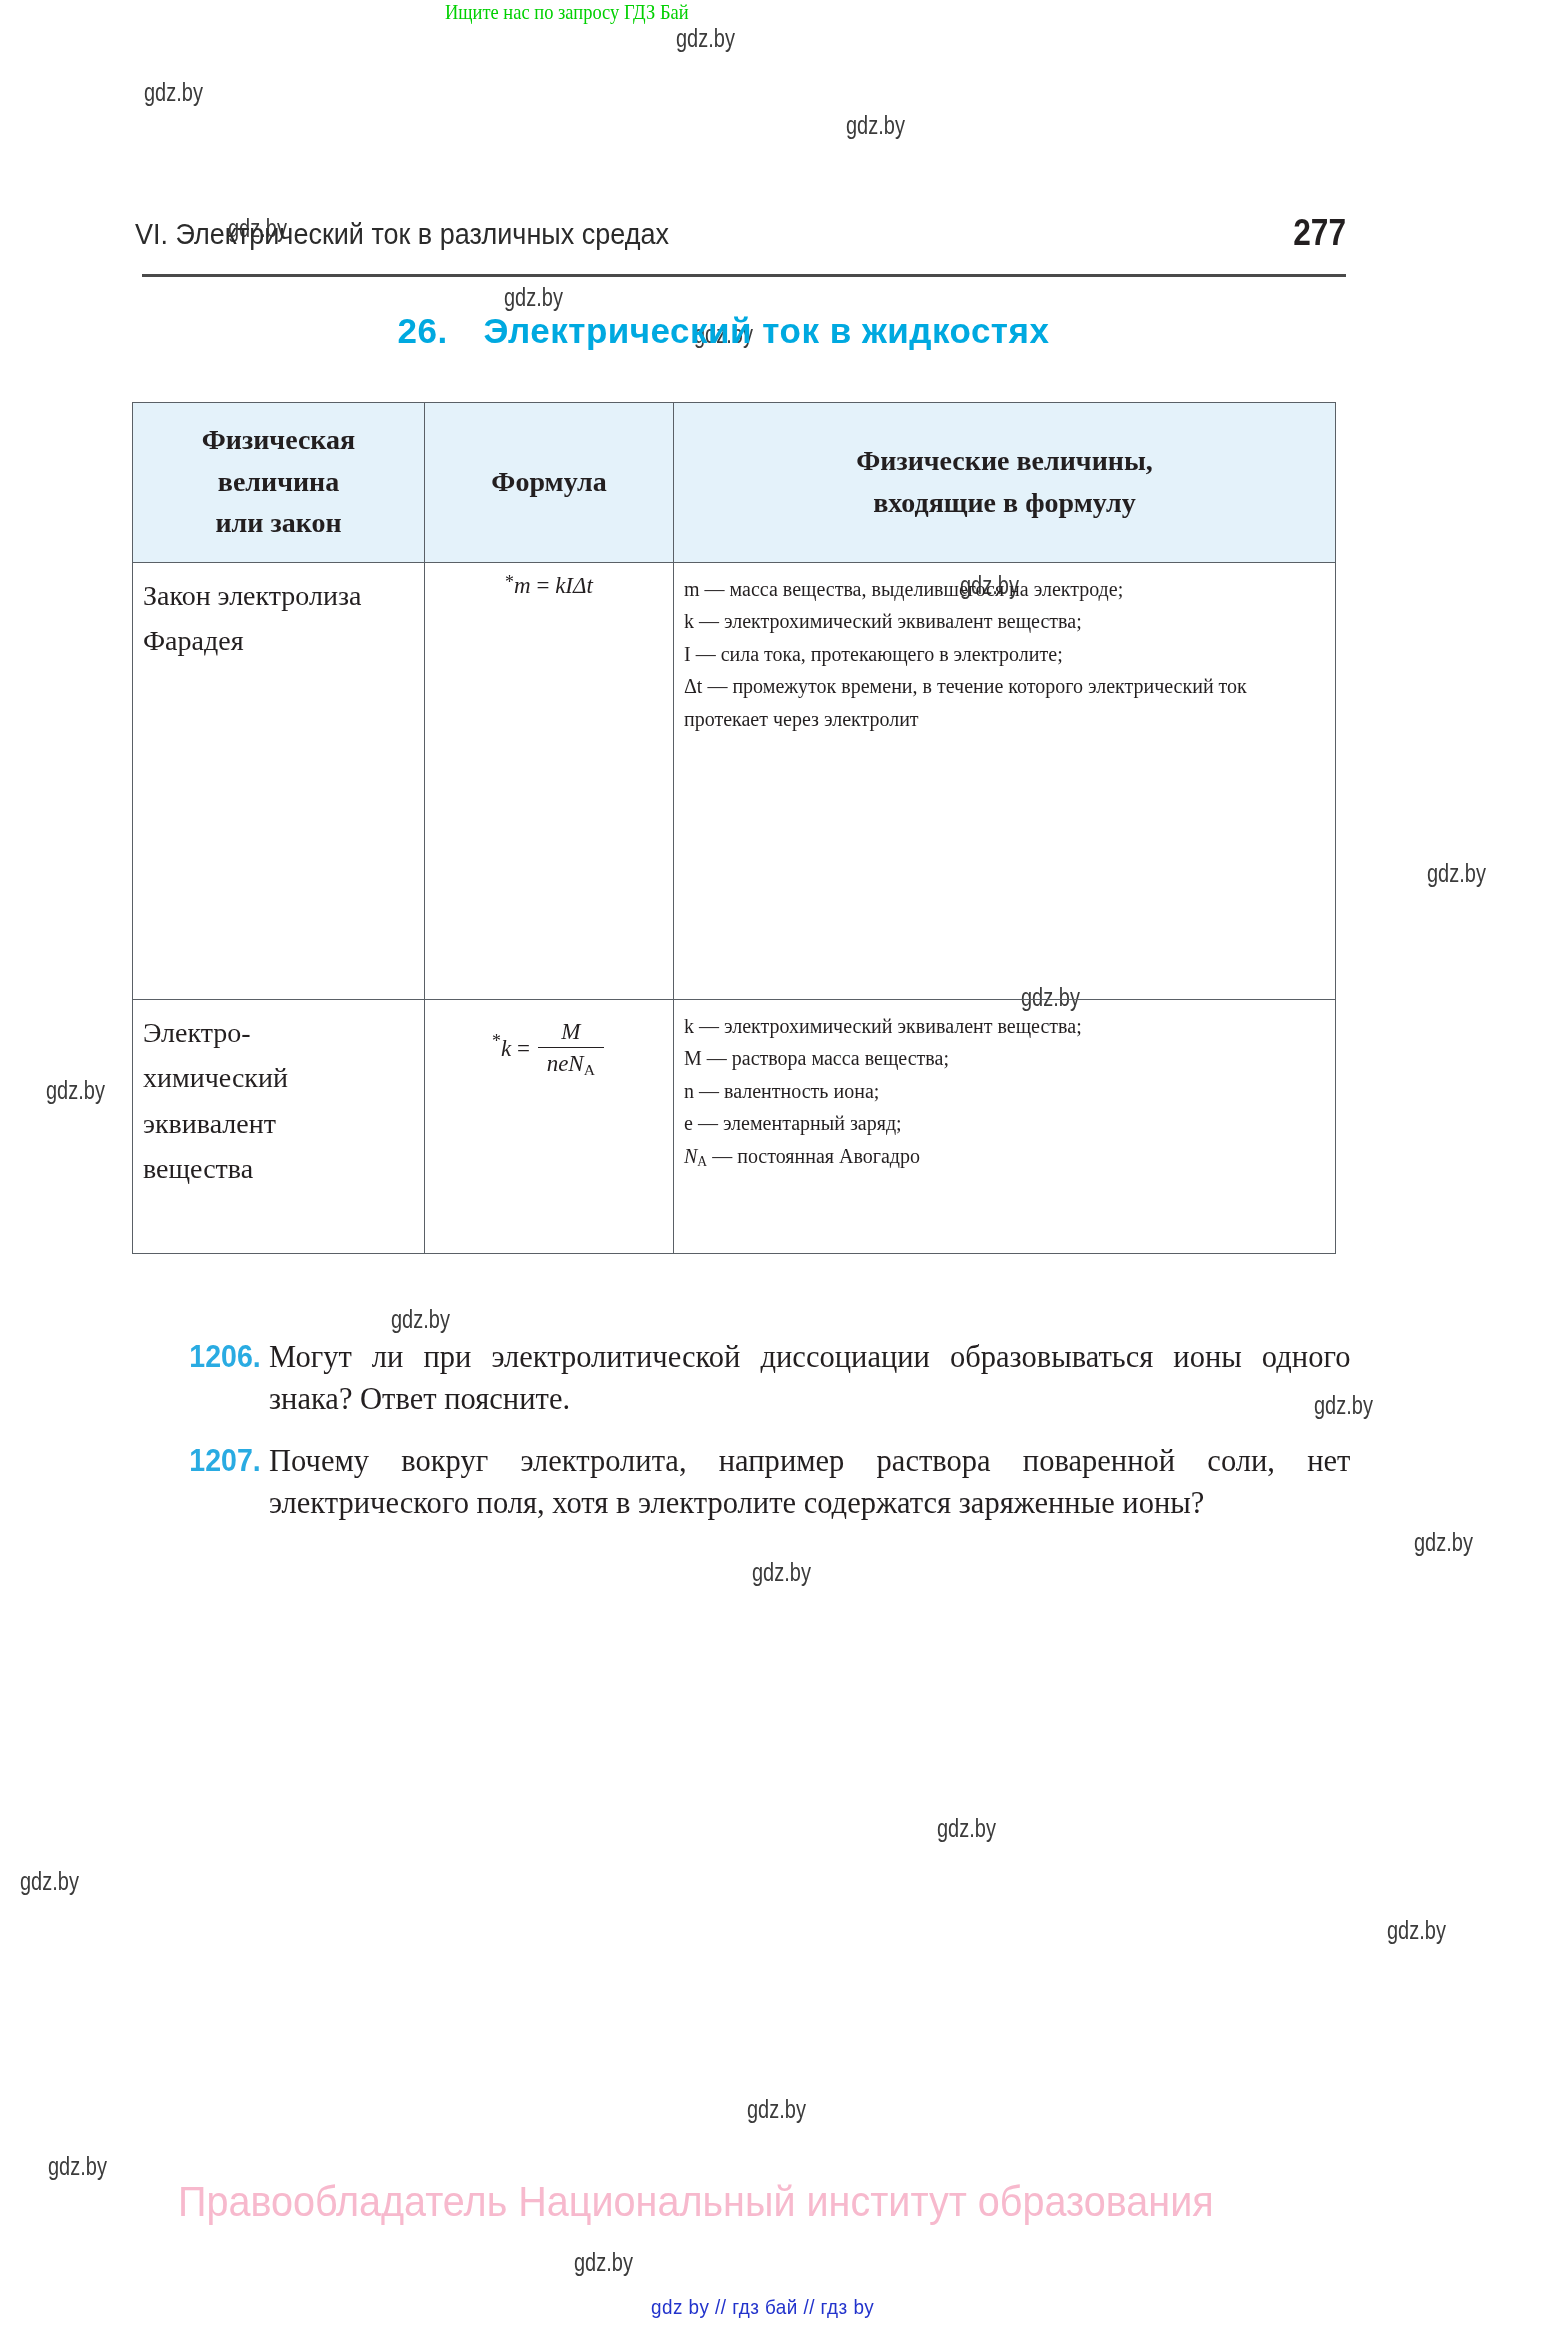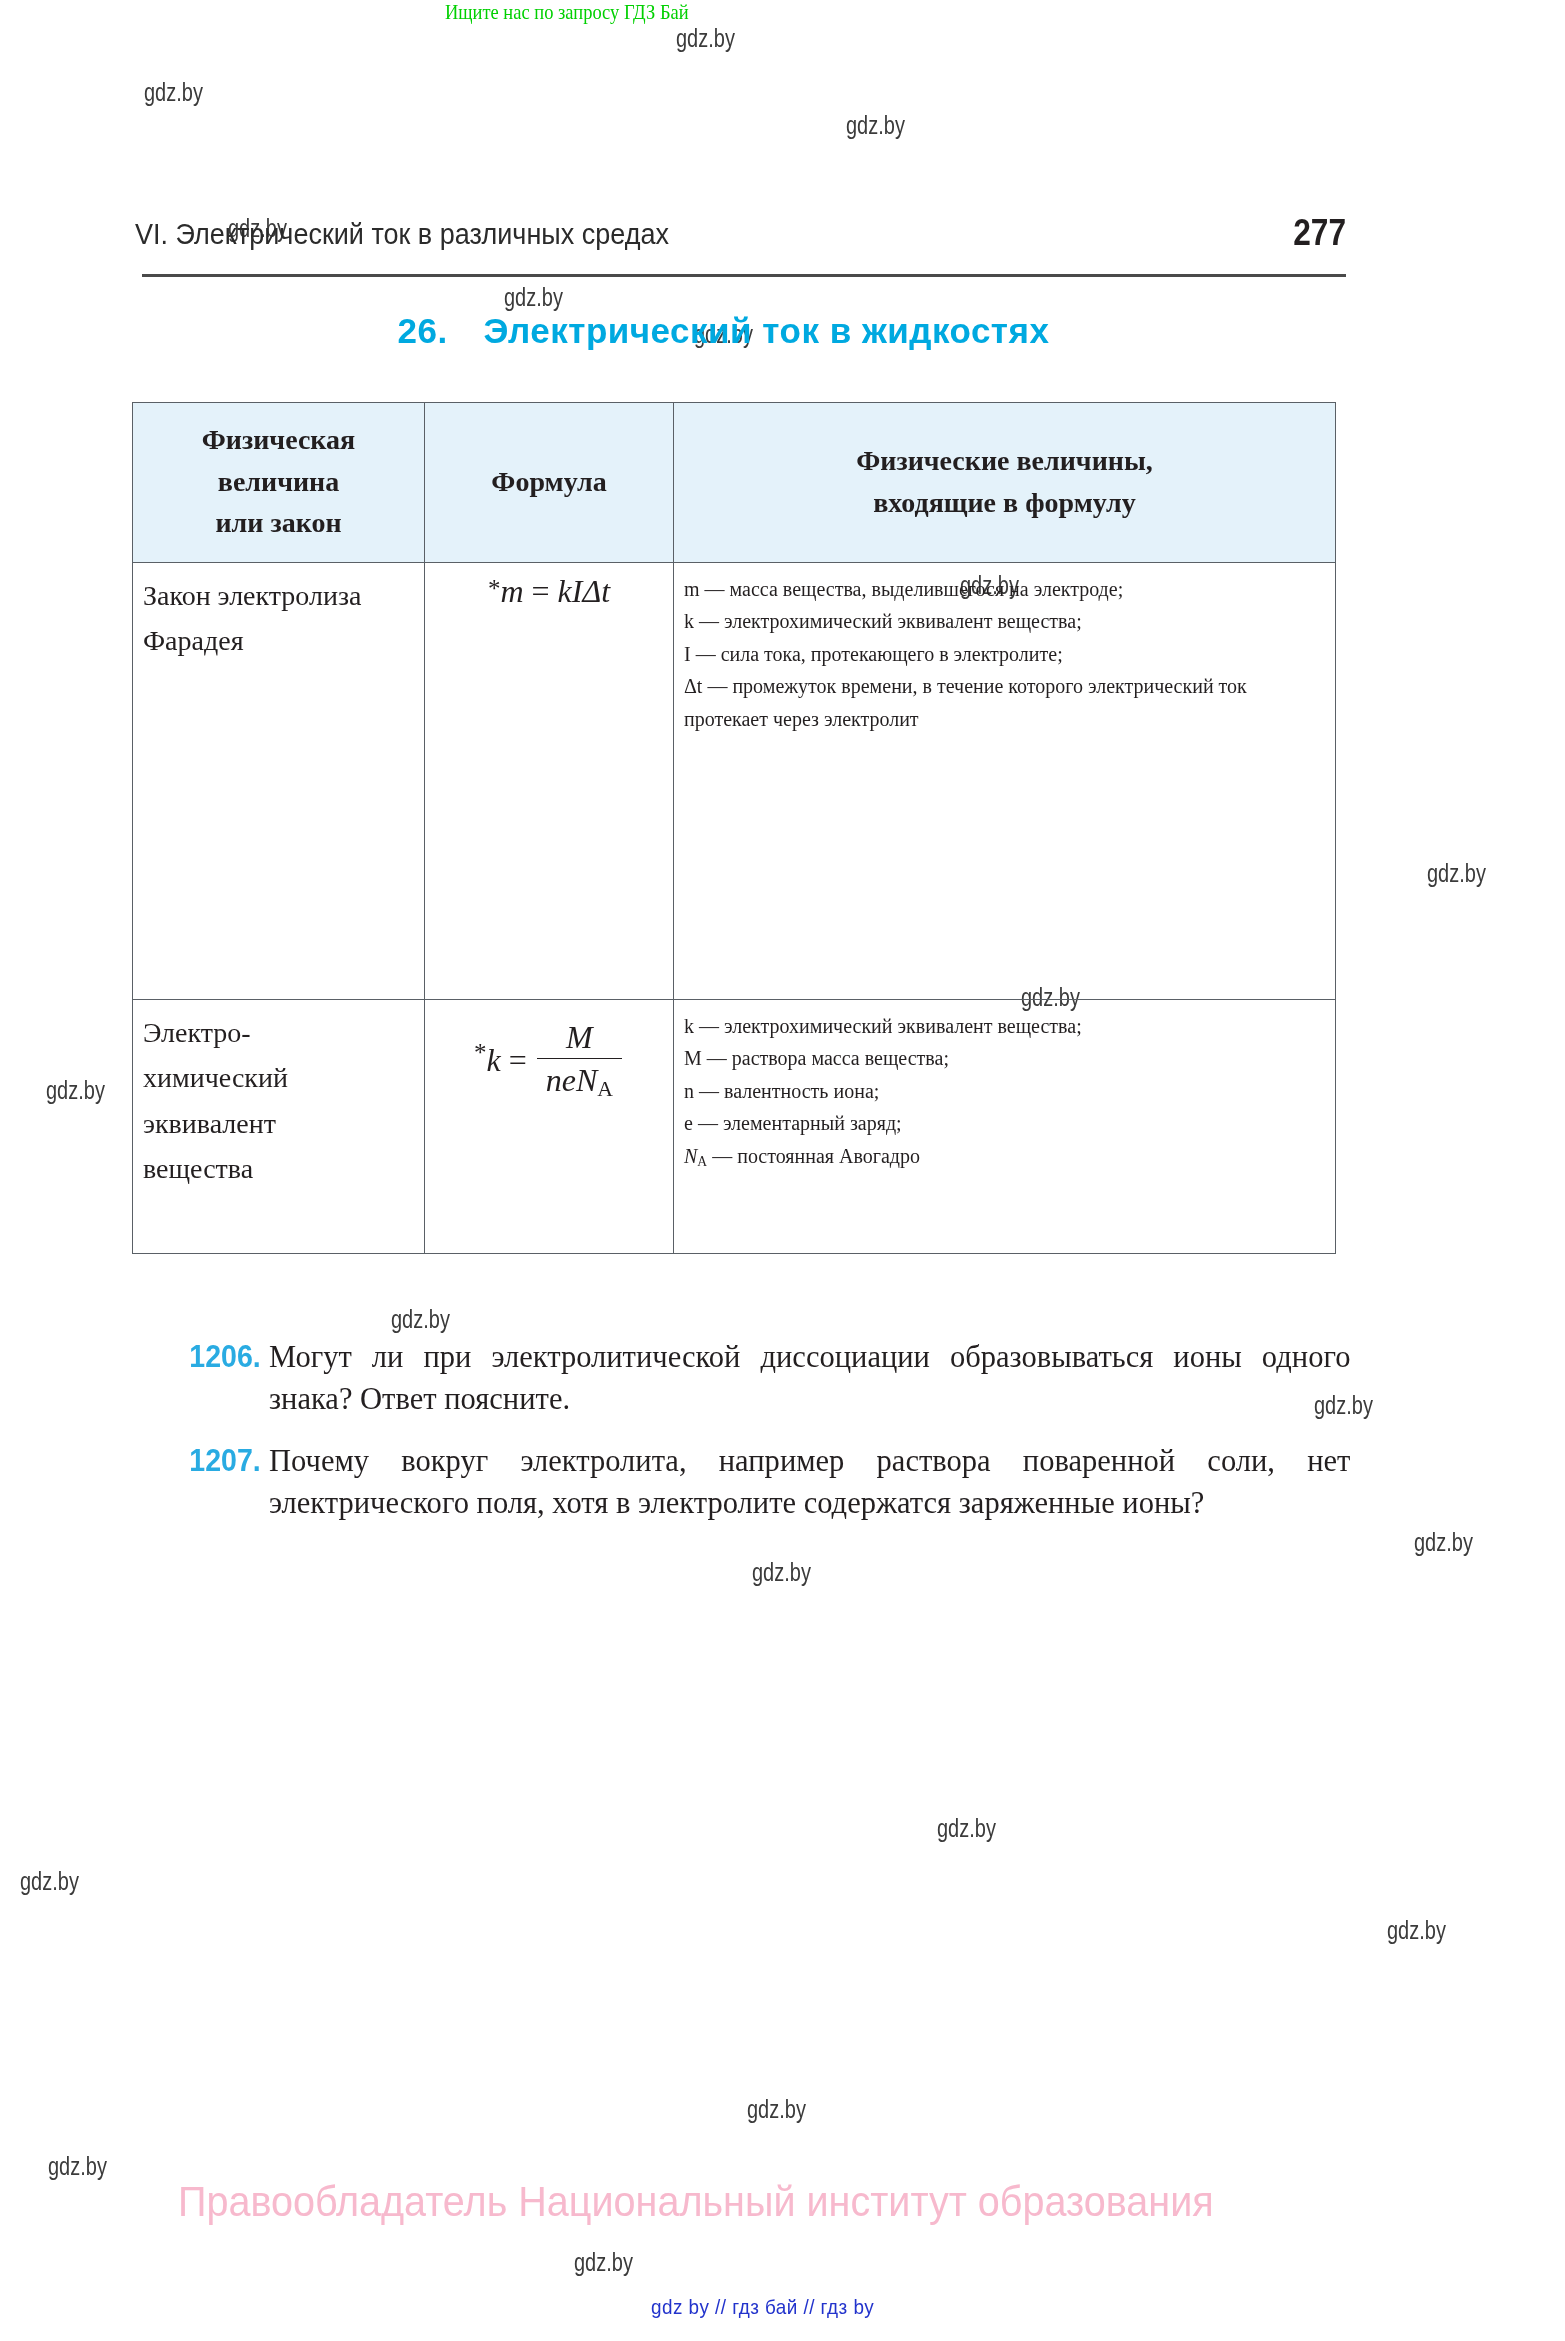--- a/index.html
+++ b/index.html
@@ -134,21 +134,21 @@
   .c1 { width: 292px; }
   .c2 { width: 249px; }
   .c3 { width: 662px; }
 
   .cell-name {
     font-size: 28px;
     line-height: 1.62;
     padding: 14.6px 12.8px 14.6px 22px;
   }
   .cell-formula {
-    font-size: 32px;
+    font-size: 23px;
     text-align: center;
     padding: 16.4px 7.3px 9.1px 7.3px;
   }
   .cell-list {
     font-size: 20px;
     line-height: 1.62;
     padding: 14.6px 14.6px 14.6px 20px;
     margin-top: 41px;
   }
   .row1 td { height: 416px; }

